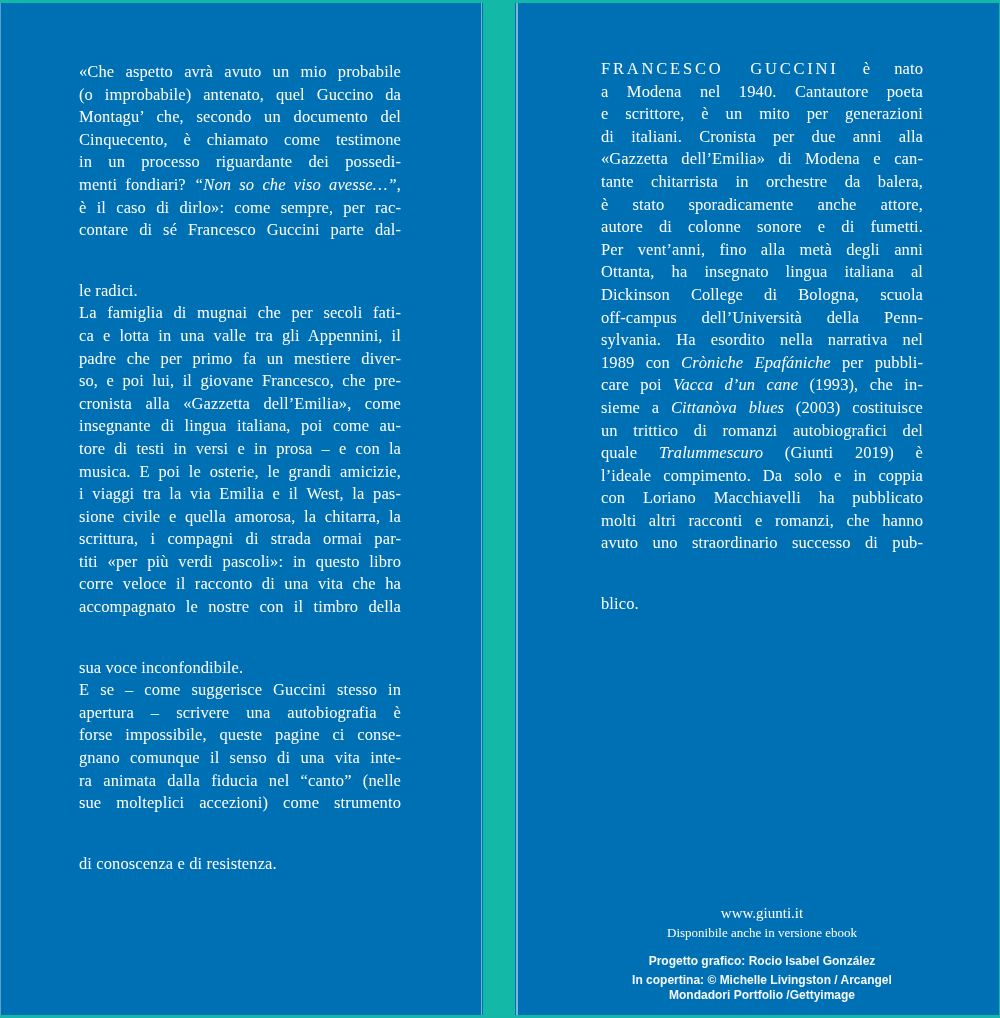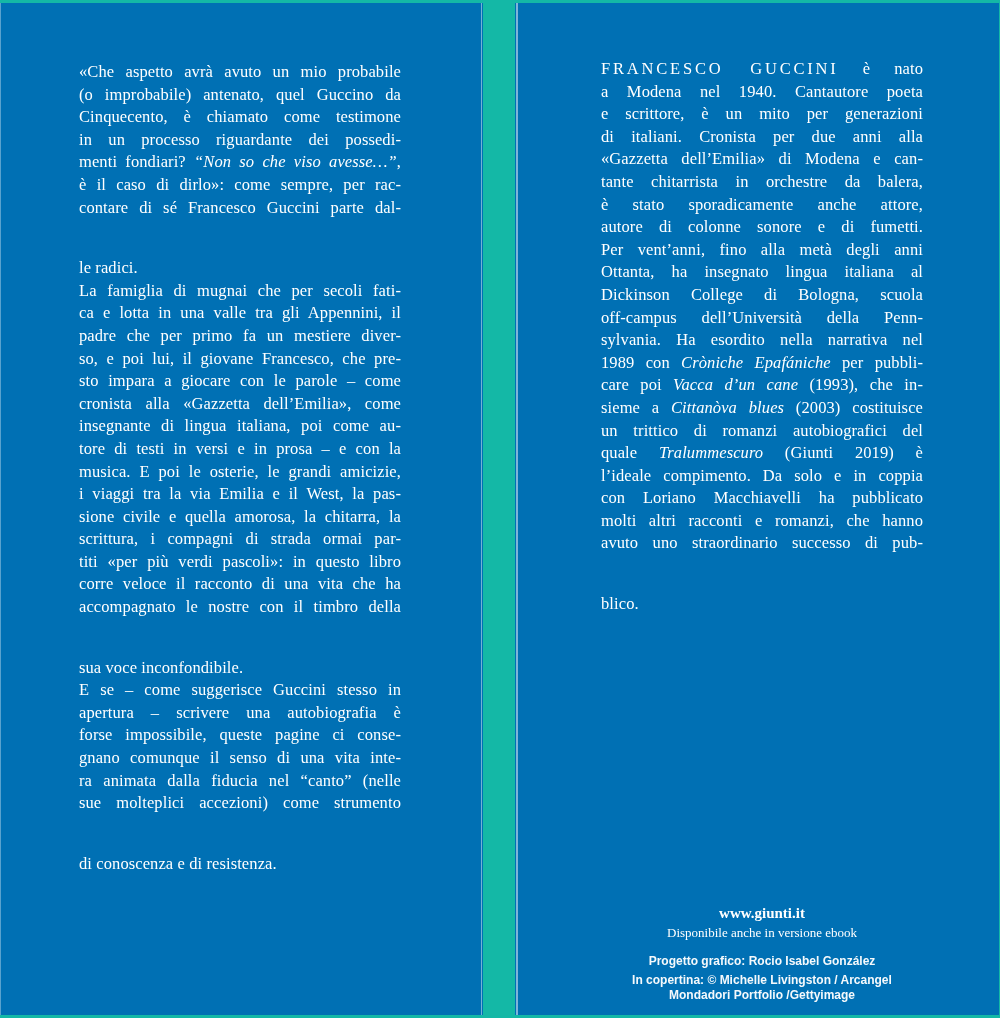--- a/index.html
+++ b/index.html
@@ -55,53 +55,53 @@
   .line i { font-style: italic; }
   .caps { letter-spacing: 0.17em; margin-top: 16px; }
 
   .footer {
     position: absolute;
     left: 86px; top: 901px;
     width: 322px;
     text-align: center;
     color: #ffffff;
   }
-  .site  { font-size: 15px;   line-height: 19px; font-weight: bold; }
+  .site  { font-size: 15px;   line-height: 19px; }
   .ebook { font-size: 13px; line-height: 20px; margin-bottom: 11px; }
   .credit {
     font-family: "Liberation Sans", sans-serif;
     font-size: 12px; line-height: 15px;
     color: rgba(255,255,255,0.96);
     font-weight: bold;
   }
   .credit.design { margin-bottom: 4px; }
 </style>
 </head>
 <body>
 
 <div class="page">
 
   <section class="flap flap-left">
     <div class="textblock">
       <div class="para">
           <div class="line">«Che aspetto avrà avuto un mio probabile</div>
           <div class="line">(o improbabile) antenato, quel Guccino da</div>
+          <div class="line">Montagu’ che, secondo un documento del</div>
           <div class="line">Cinquecento, è chiamato come testimone</div>
           <div class="line">in un processo riguardante dei possedi-</div>
           <div class="line">menti fondiari? <i>“Non so che viso avesse…”</i>,</div>
           <div class="line">è il caso di dirlo»: come sempre, per rac-</div>
           <div class="line">contare di sé Francesco Guccini parte dal-</div>
           <div class="line last">le radici.</div>
         </div>
       <div class="para">
           <div class="line">La famiglia di mugnai che per secoli fati-</div>
           <div class="line">ca e lotta in una valle tra gli Appennini, il</div>
           <div class="line">padre che per primo fa un mestiere diver-</div>
           <div class="line">so, e poi lui, il giovane Francesco, che pre-</div>
-          <div class="line">sto impara a giocare con le parole – come</div>
           <div class="line">cronista alla «Gazzetta dell’Emilia», come</div>
           <div class="line">insegnante di lingua italiana, poi come au-</div>
           <div class="line">tore di testi in versi e in prosa – e con la</div>
           <div class="line">musica. E poi le osterie, le grandi amicizie,</div>
           <div class="line">i viaggi tra la via Emilia e il West, la pas-</div>
           <div class="line">sione civile e quella amorosa, la chitarra, la</div>
           <div class="line">scrittura, i compagni di strada ormai par-</div>
           <div class="line">titi «per più verdi pascoli»: in questo libro</div>
           <div class="line">corre veloce il racconto di una vita che ha</div>
           <div class="line">accompagnato le nostre con il timbro della</div>

